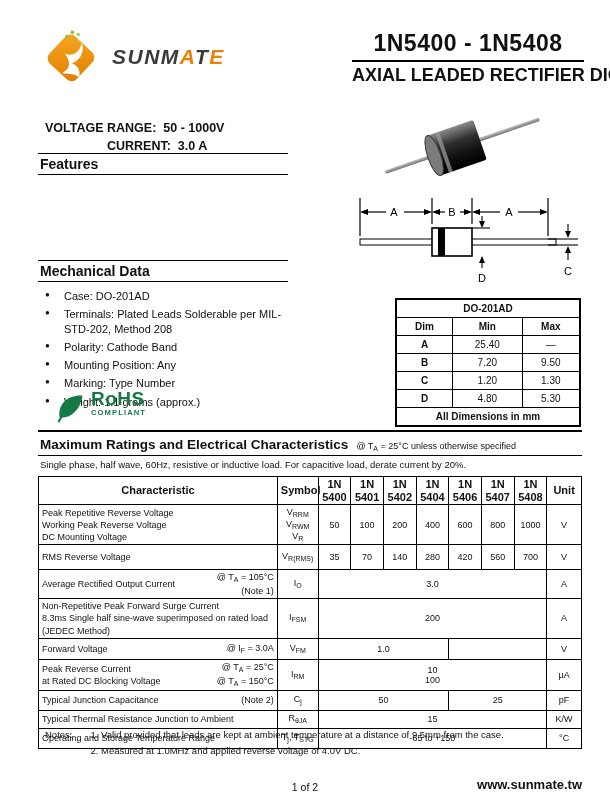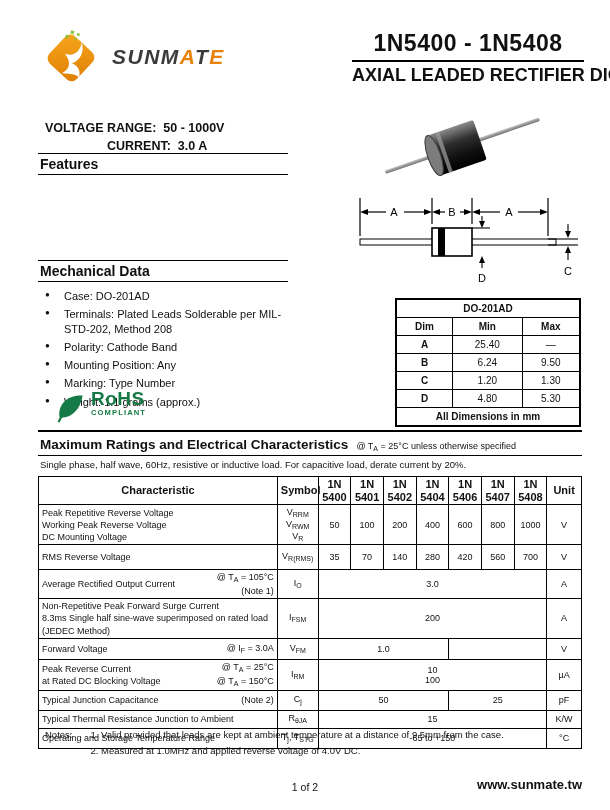--- a/index.html
+++ b/index.html
@@ -202,21 +202,21 @@
           <th>Min</th>
           <th>Max</th>
         </tr>
         <tr>
           <td style="font-weight: bold;">A</td>
           <td>25.40</td>
           <td>—</td>
         </tr>
         <tr>
           <td style="font-weight: bold;">B</td>
-          <td>6.24</td>
+          <td>7.20</td>
           <td>9.50</td>
         </tr>
         <tr>
           <td style="font-weight: bold;">C</td>
           <td>1.20</td>
           <td>1.30</td>
         </tr>
         <tr>
           <td style="font-weight: bold;">D</td>
           <td>4.80</td>

